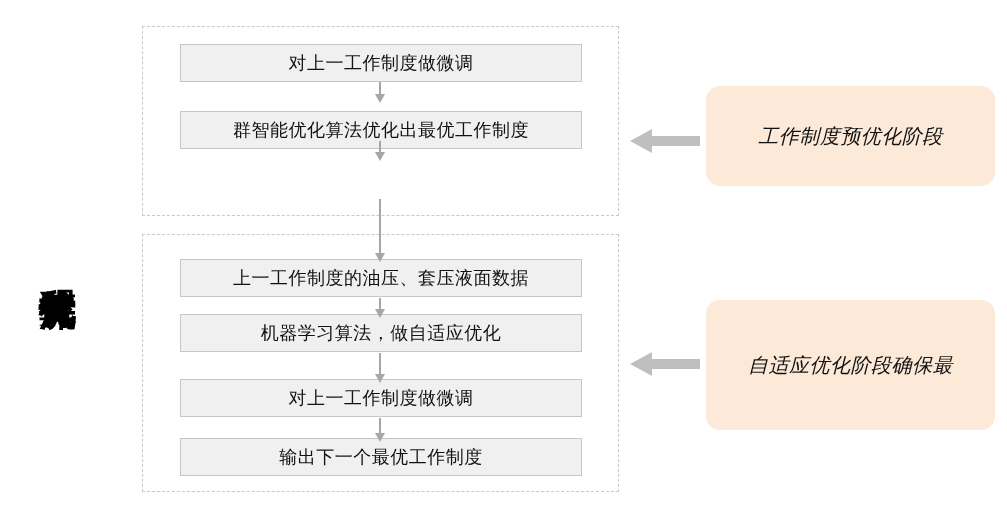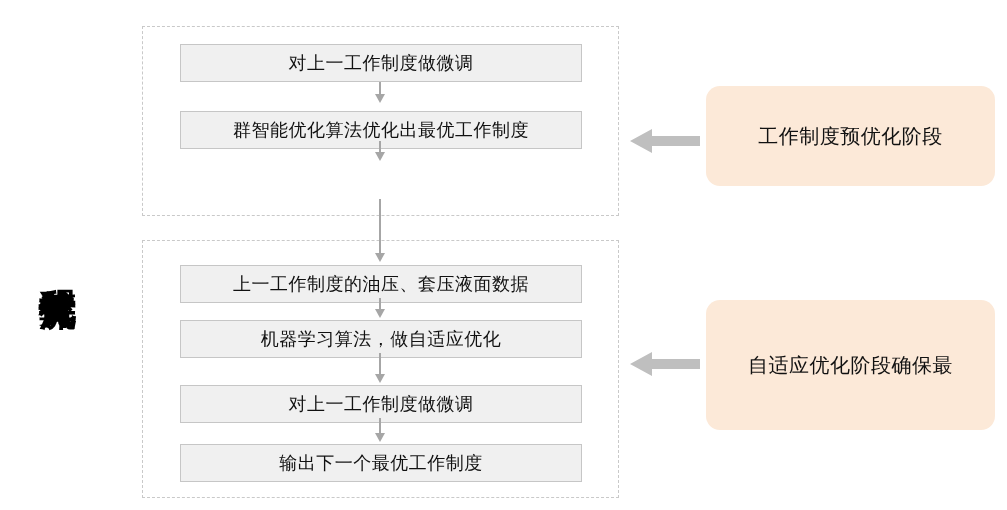--- a/index.html
+++ b/index.html
@@ -38,21 +38,21 @@
   }
 
   
   .stage-group {
     position: absolute;
     border: 1px dashed #c9c9c9;
     background: transparent;
     box-sizing: border-box;
   }
   #group-pre   { left: 142px; top: 26px;  width: 477px; height: 190px; }
-  #group-adapt { left: 142px; top: 240px; width: 477px; height: 258px; }
+  #group-adapt { left: 142px; top: 234px; width: 477px; height: 258px; }
 
   
   .proc-box {
     position: absolute;
     left: 37px;
     width: 402px;
     height: 38px;
     background: #f0f0f0;
     border: 1px solid #c6c6c6;
     box-sizing: border-box;
@@ -115,20 +115,21 @@
     box-sizing: border-box;
     display: flex;
     align-items: center;
     justify-content: center;
     text-align: center;
     font-size: 20px;
     line-height: 1.45;
     color: #111111;
     letter-spacing: 0.5px;
     padding: 6px 18px;
+    font-style: italic;
   }
   #label-pre   { left: 706px; top: 86px;  width: 289px; height: 100px; }
   #label-adapt { left: 706px; top: 300px; width: 289px; height: 130px; }
   .stage-label span { display: block; }
 </style>
 </head>
 <body>
 
 <div id="canvas">
 

